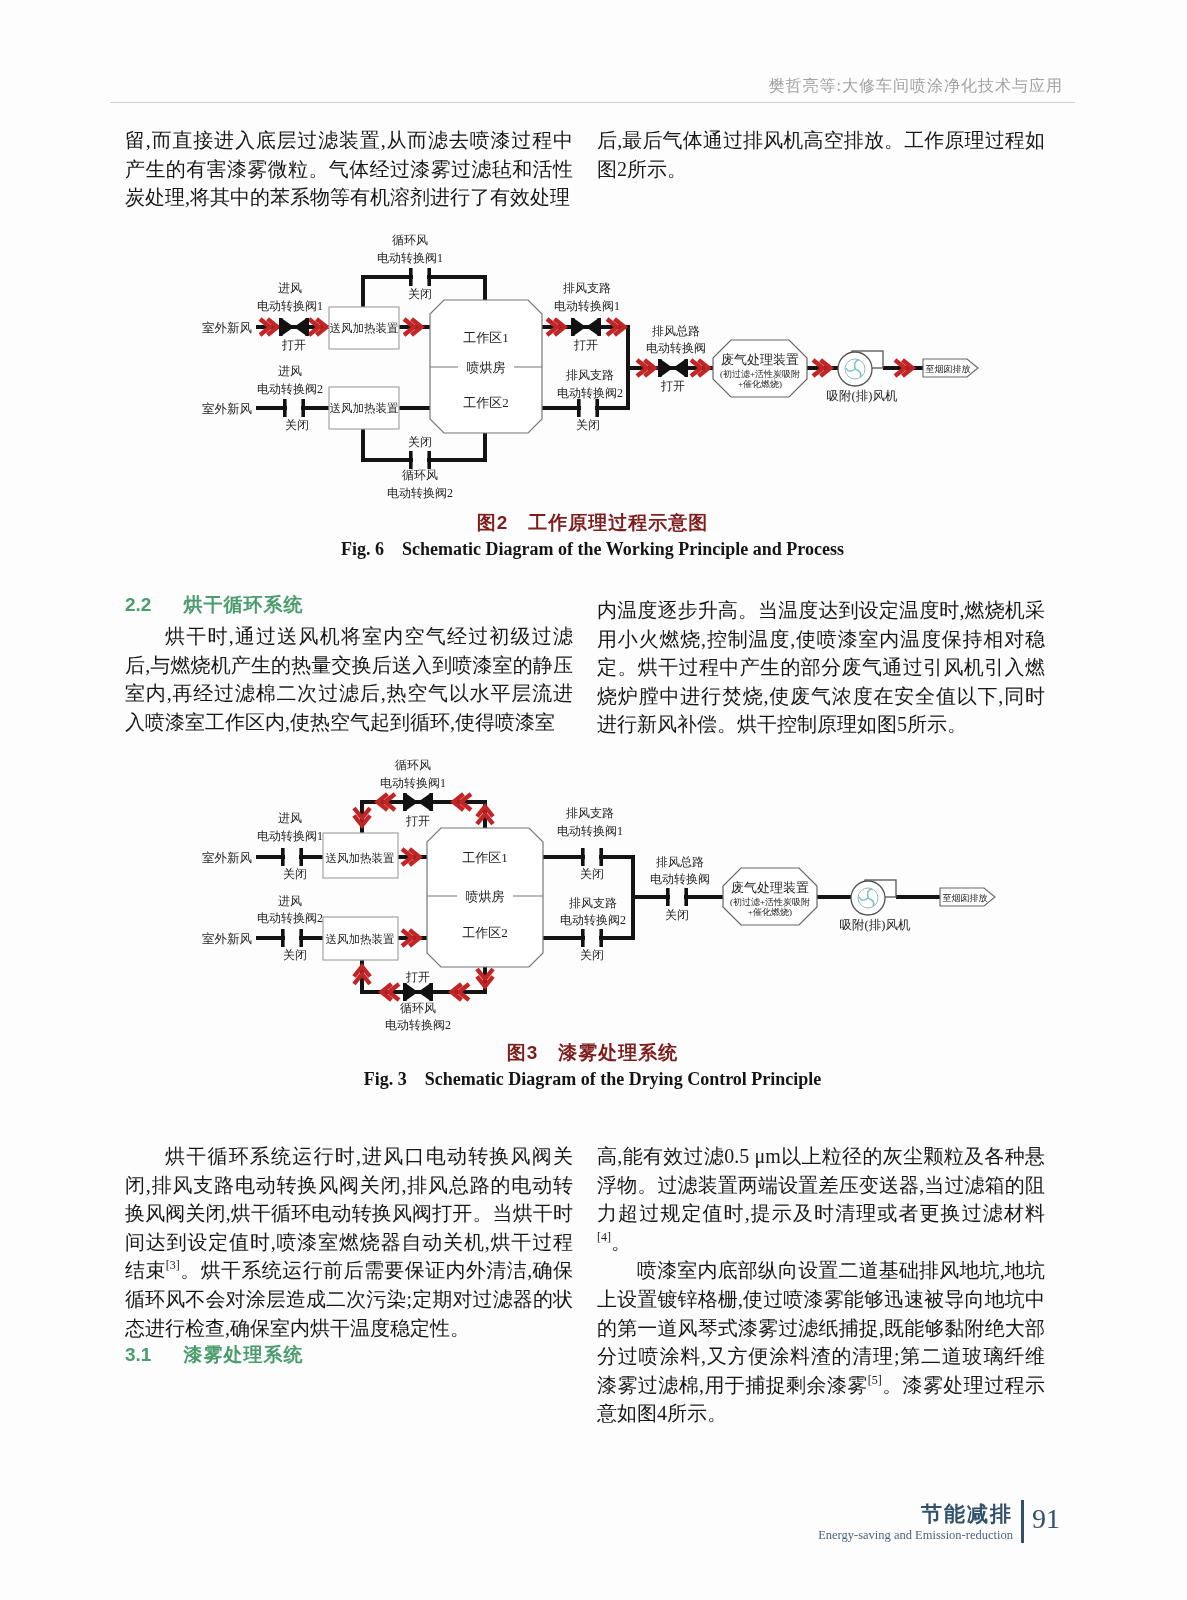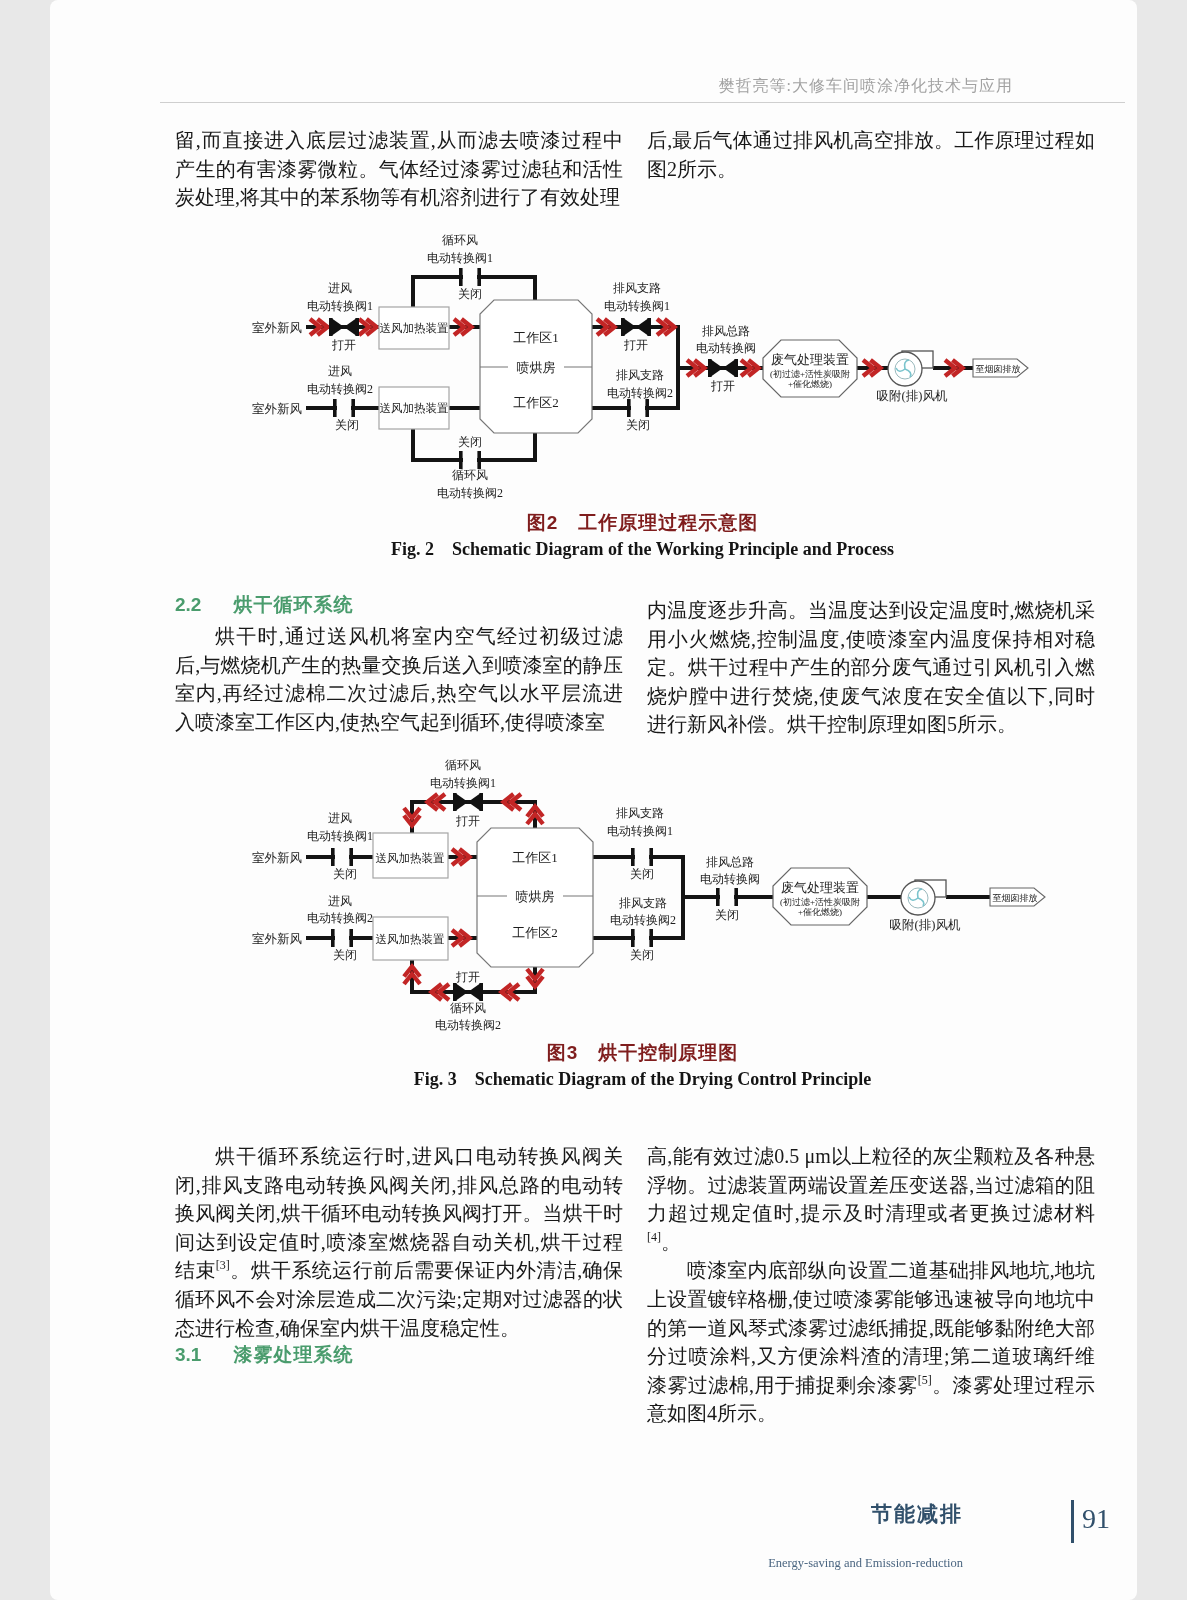--- a/index.html
+++ b/index.html
@@ -1,19 +1,19 @@
 <!DOCTYPE html>
 <html><head>
 <meta charset="utf-8">
 <style>
   html,body { margin:0; padding:0; background:#e8e8e8; }
   .page {
-    position:relative; width:1087px; height:1600px; margin:0 auto;
+    position:relative; width:1187px; height:1600px; margin:0 auto;
     background:#fdfdfd; overflow:hidden;
-    font-family:"Liberation Serif","DejaVu Serif",serif; color:#1c1c1c;border-radius:8px;
+    font-family:"Liberation Serif","DejaVu Serif",serif; color:#1c1c1c;
   }
   .header-text {
     position:absolute; top:76px; right:124px;
     font-size:16px; color:#a2a2a2; letter-spacing:1px;
     font-family:"Liberation Serif","DejaVu Serif",serif;
   }
   .header-rule { position:absolute; top:102px; left:110px; width:965px; height:1px; background:#cfcfcf; }
 
   .col {
     position:absolute; width:448px; font-size:20px; line-height:28.6px;
@@ -39,21 +39,21 @@
   .state { font-size:12px; text-anchor:middle; }
   .zone  { font-size:13px; text-anchor:middle; }
   .boxlbl{ font-size:11.5px; text-anchor:middle; }
   .sm    { font-size:9px;  text-anchor:middle; }
   .chim  { font-size:9px;  text-anchor:middle; }
   .endlbl{ font-size:12.5px; text-anchor:end; }
   .pipe  { stroke:#141414; stroke-width:4; fill:none; }
   .thin  { fill:#ffffff; stroke:#8a8a8a; stroke-width:1.2; }
 
   .footer-zh  { position:absolute; top:1500px; right:174px; font-family:"Liberation Sans","DejaVu Sans",sans-serif; font-weight:bold; font-size:21px; color:#31506b; letter-spacing:2px; }
-  .footer-en  { position:absolute; top:1528px; right:174px; font-size:12.5px; color:#4a6580;margin-top:28px; }
+  .footer-en  { position:absolute; top:1528px; right:174px; font-size:12.5px; color:#4a6580; }
   .footer-bar { position:absolute; top:1500px; left:1021px; width:3px; height:43px; background:#31506b; }
   .footer-page{ position:absolute; top:1503px; left:1032px; font-size:28px; color:#31506b; }
 </style>
 </head>
 <body>
 
 <div class="page">
 
   <div class="header-text">樊哲亮等:大修车间喷涂净化技术与应用</div>
   <div class="header-rule"></div>
@@ -179,21 +179,21 @@
     <text class="sm" x="650" y="149">(初过滤+活性炭吸附</text>
     <text class="sm" x="650" y="159">+催化燃烧)</text>
     <text class="lbl" x="752" y="172" style="font-size:12.5px">吸附(排)风机</text>
     <text class="chim" x="838" y="143.5">至烟囱排放</text>
   </svg>
 
   <div class="fig-caption" style="top:510px;">
     <div class="cap-zh">图2　工作原理过程示意图</div>
   </div>
   <div class="fig-caption" style="top:537px;">
-    <div class="cap-en">Fig. 2　Schematic Diagram of the Working Principle and Process</div>
+    <div class="cap-en">Fig. 6　Schematic Diagram of the Working Principle and Process</div>
   </div>
 
   <div class="sec-heading" style="left:125px; top:592px;">
     <span class="sec-num">2.2</span><span>烘干循环系统</span>
   </div>
   <div class="col" style="left:125px; top:622px;">
     <p class="p-indent">烘干时,通过送风机将室内空气经过初级过滤后,与燃烧机产生的热量交换后送入到喷漆室的静压室内,再经过滤棉二次过滤后,热空气以水平层流进入喷漆室工作区内,使热空气起到循环,使得喷漆室</p>
   </div>
   <div class="col" style="left:597px; top:596px;">
     <p>内温度逐步升高。当温度达到设定温度时,燃烧机采用小火燃烧,控制温度,使喷漆室内温度保持相对稳定。烘干过程中产生的部分废气通过引风机引入燃烧炉膛中进行焚烧,使废气浓度在安全值以下,同时进行新风补偿。烘干控制原理如图5所示。</p>
@@ -285,21 +285,21 @@
     <text class="state" x="567" y="164">关闭</text>
 
     <text class="zone" x="660" y="137">废气处理装置</text>
     <text class="sm" x="660" y="150">(初过滤+活性炭吸附</text>
     <text class="sm" x="660" y="160">+催化燃烧)</text>
     <text class="lbl" x="765" y="174" style="font-size:12.5px">吸附(排)风机</text>
     <text class="chim" x="855" y="145.5">至烟囱排放</text>
   </svg>
 
   <div class="fig-caption" style="top:1040px;">
-    <div class="cap-zh">图3　烘干控制原理图</div>
+    <div class="cap-zh">图3　漆雾处理系统</div>
   </div>
   <div class="fig-caption" style="top:1067px;">
     <div class="cap-en">Fig. 3　Schematic Diagram of the Drying Control Principle</div>
   </div>
 
   <div class="col" style="left:125px; top:1142px;">
     <p class="p-indent">烘干循环系统运行时,进风口电动转换风阀关闭,排风支路电动转换风阀关闭,排风总路的电动转换风阀关闭,烘干循环电动转换风阀打开。当烘干时间达到设定值时,喷漆室燃烧器自动关机,烘干过程结束<sup>[3]</sup>。烘干系统运行前后需要保证内外清洁,确保循环风不会对涂层造成二次污染;定期对过滤器的状态进行检查,确保室内烘干温度稳定性。</p>
   </div>
   <div class="sec-heading" style="left:125px; top:1342px;">
     <span class="sec-num">3.1</span><span>漆雾处理系统</span>

